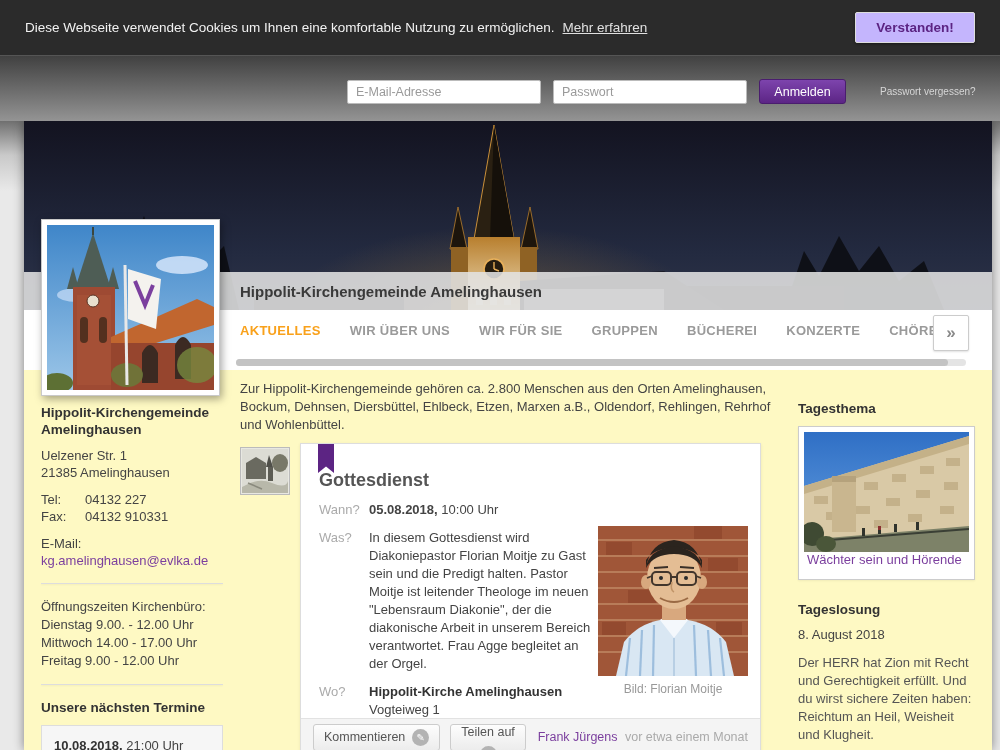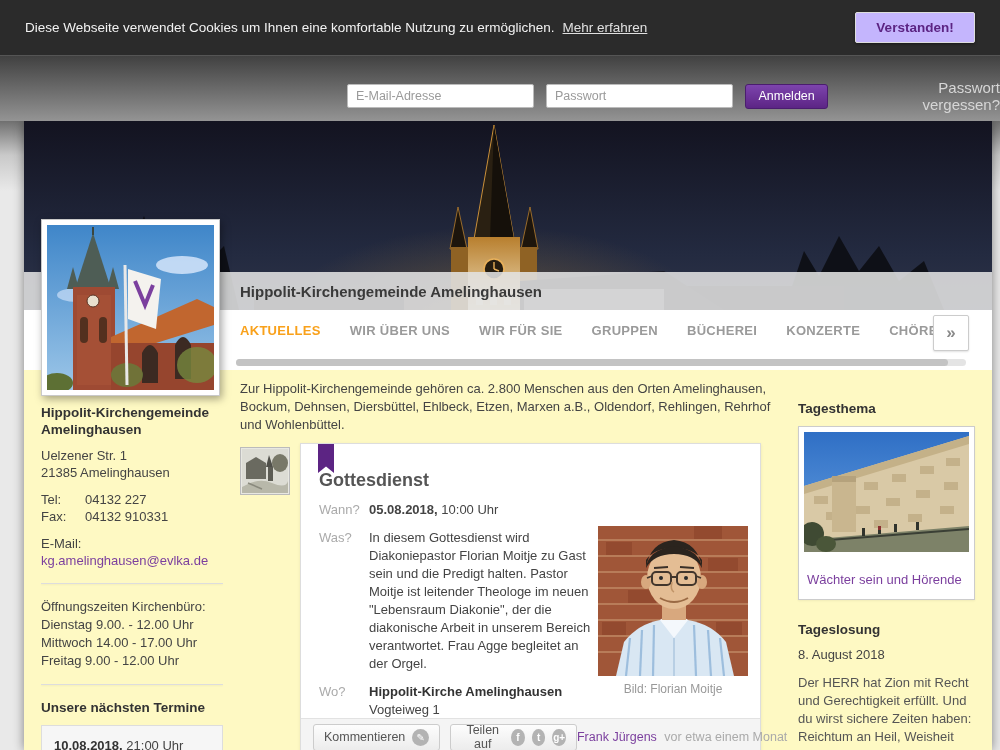--- a/index.html
+++ b/index.html
@@ -18,21 +18,21 @@
 
   
   .login-bar { position:absolute; top:56px; left:0; width:1000px; height:65px;
     background:linear-gradient(180deg,#414141 0%,#6e6e6e 55%,#949494 100%); z-index:35;padding-left:16px; }
   .login-inner { position:absolute; top:23px; left:347px; display:flex; align-items:center; }
   .login-input { width:194px; height:24px; border:1px solid #bbb; border-radius:2px; background:#fff;
     font-size:12.5px; padding:0 8px; color:#333; margin-right:12px; font-family:inherit; }
   .login-input::placeholder { color:#9a9a9a; }
   .login-submit { width:87px; height:25px; border:1px solid #4a1d6e; border-radius:3px; color:#fff;
     font-size:12.5px; cursor:pointer; background:linear-gradient(180deg,#7d44ad 0%,#5c2585 100%); font-family:inherit; }
-  .forgot-link { color:#d6d6d6; font-size:15px; margin-left:34px; cursor:pointer; text-decoration:none;text-align:right; }
+  .forgot-link { color:#d6d6d6; font-size:10px; margin-left:34px; cursor:pointer; text-decoration:none;text-align:right; }
 
   
   .page-bg { position:absolute; top:121px; left:0; width:1000px; height:629px;
     background:linear-gradient(180deg,#6f6f6f 0px,#c9c9c9 34px,#e9e9e9 70px); }
 
   
   .card { position:absolute; left:24px; top:121px; width:968px; height:629px; background:#fef9c3;
     box-shadow:0 0 10px rgba(0,0,0,.45); }
 
   
@@ -91,33 +91,33 @@
   .was-text { width:222px; }
   .wo-block b { color:#333; }
   .event-photo { position:absolute; right:12px; top:82px; width:150px; text-align:center; }
   .event-photo svg { display:block; width:150px; height:150px; }
   .photo-caption { font-size:12px; color:#999; margin-top:6px; }
   .event-footer { position:absolute; bottom:0; left:0; width:459px; height:37px; background:#f4f4f4;
     border-top:1px solid #e2e2e2; display:flex; align-items:center; padding:0 12px; }
   .btn { display:flex; align-items:center; gap:7px; background:linear-gradient(180deg,#fdfdfd,#ececec);
     border:1px solid #ccc; border-radius:3px; height:27px; padding:0 10px; font-size:12.5px; color:#555;
     cursor:pointer; font-family:inherit; }
-  .btn + .btn { margin-left:10px; }
+  .btn + .btn { margin-left:10px;flex-direction:column; }
   .circle-ic { width:17px; height:17px; border-radius:50%; background:#b3b3b3; color:#fff; font-size:10px;
     line-height:17px; text-align:center; font-weight:bold; display:inline-block; }
   .footer-meta { margin-left:auto; font-size:12.5px; color:#aaa; white-space:nowrap; }
   .footer-meta .link { margin-right:4px; }
 
   
   .col-right { position:absolute; left:774px; top:280px; width:177px; font-size:13px; color:#555; }
   .col-right h3 { font-size:13.5px; color:#333; margin-bottom:10px; }
   .thema-box { border:1px solid #ccc; background:#fff; padding:5px 5px 0 5px; margin-bottom:22px;
     box-shadow:0 1px 2px rgba(0,0,0,.06); }
   .thema-box svg { display:block; width:165px; height:120px; }
-  .thema-link { display:block; padding:20px 3px 12px 3px; font-size:13px; }
+  .thema-link { display:block; padding:0 3px 12px 3px; font-size:13px; }
   .losung-date { margin-bottom:12px; color:#444; }
   .losung-text { line-height:18px; margin-bottom:12px; }
 </style>
 </head>
 <body>
 
 <div class="page">
 
   <div class="cookie-bar">
     <span class="cookie-msg">Diese Webseite verwendet Cookies um Ihnen eine komfortable Nutzung zu ermöglichen.</span>

